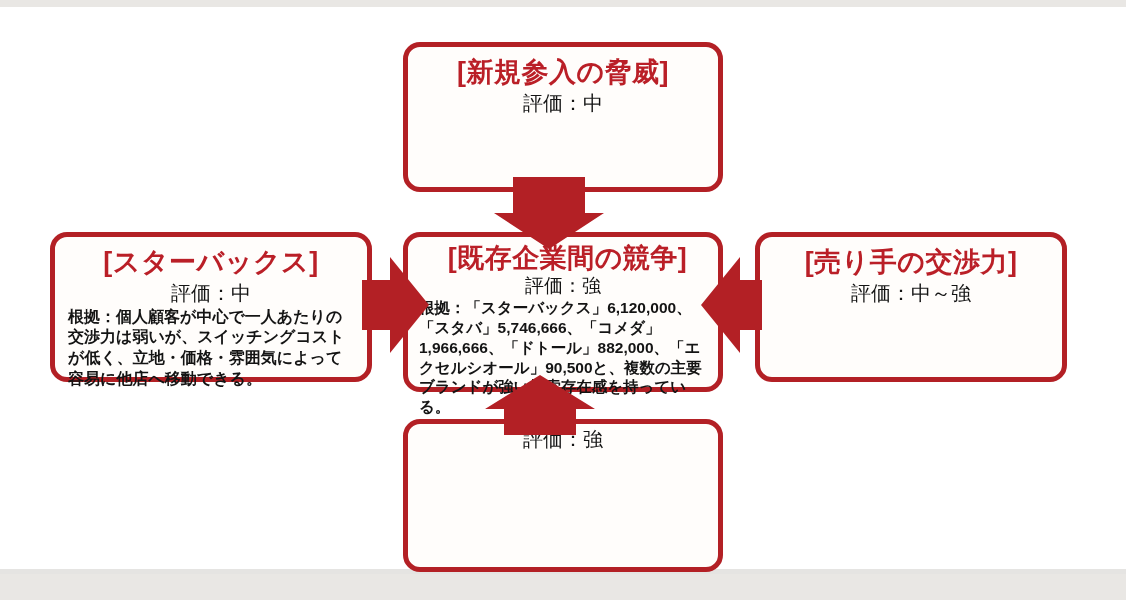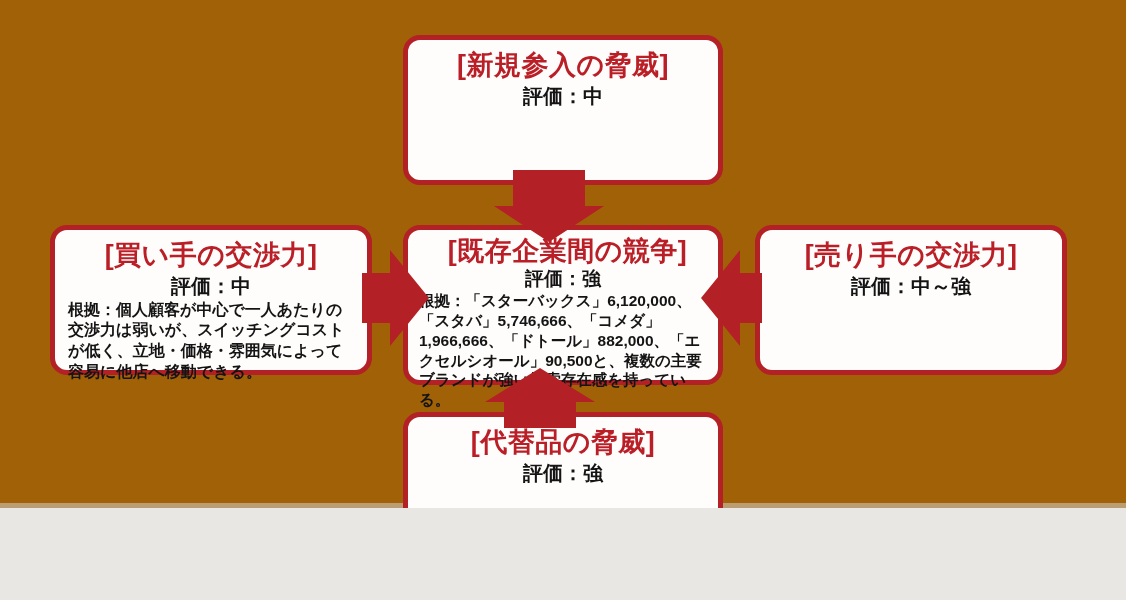--- a/index.html
+++ b/index.html
@@ -4,24 +4,24 @@
 <style>
   html, body {
     margin: 0;
     padding: 0;
     background: #e9e7e4;
     font-family: "Liberation Sans", "DejaVu Sans", sans-serif;
   }
   #stage {
     position: relative;
     width: 1126px;
-    height: 508px;
-    background: #a16207;
+    height: 567px;
+    background: #ffffff;
     overflow: hidden;
-    margin: 0 auto;
+    margin: 7px auto;
   }
   .force-box {
     position: absolute;
     box-sizing: border-box;
     background: #fffdfb;
     border: 5px solid #b32025;
     border-radius: 17px;
     z-index: 1;
   }
   .force-title {
@@ -29,21 +29,21 @@
     font-weight: bold;
     text-align: center;
     font-size: 27px;
     line-height: 1.1;
     margin-top: 11px;
     letter-spacing: 0.5px;
     white-space: nowrap;
   }
   .force-rating {
     color: #141414;
-    font-weight: bold;
+    font-weight: normal;
     text-align: center;
     font-size: 20px;
     line-height: 1.2;
     margin-top: 3px;
   }
   .force-rationale {
     color: #141414;
     font-weight: bold;
     font-size: 16px;
     line-height: 1.3;
@@ -83,38 +83,37 @@
 <div id="stage">
 
   <div id="bottom-edge-strip"></div>
 
   <div class="force-box" id="box-new-entrants">
     <div class="force-title">[新規参入の脅威]</div>
     <div class="force-rating">評価：中</div>
   </div>
 
   <div class="force-box" id="box-buyers">
-    <div class="force-title">[買い手の交渉力]</div>
+    <div class="force-title">[スターバックス]</div>
     <div class="force-rating">評価：中</div>
     <div class="force-rationale">根拠：個人顧客が中心で一人あたりの交渉力は弱いが、スイッチングコストが低く、立地・価格・雰囲気によって容易に他店へ移動できる。</div>
   </div>
 
   <div class="force-box" id="box-rivalry">
     <div class="force-title">[既存企業間の競争]</div>
     <div class="force-rating">評価：強</div>
     <div class="force-rationale">根拠：「スターバックス」6,120,000、「スタバ」5,746,666、「コメダ」1,966,666、「ドトール」882,000、「エクセルシオール」90,500と、複数の主要ブランドが強い検索存在感を持っている。</div>
   </div>
 
   <div class="force-box" id="box-suppliers">
     <div class="force-title">[売り手の交渉力]</div>
     <div class="force-rating">評価：中～強</div>
   </div>
 
   <div class="force-box" id="box-substitutes">
-    <div class="force-title">[代替品の脅威]</div>
     <div class="force-rating">評価：強</div>
   </div>
 
   <svg id="arrow-layer" viewBox="0 0 1126 600" aria-hidden="true">
 
     <polygon points="513,170 585,170 585,206 604,206 549,242 494,206 513,206" fill="#b32025"></polygon>
 
     <polygon points="540,368 595,402 576,402 576,428 504,428 504,402 485,402" fill="#b32025"></polygon>
 
     <polygon points="362,273 390,273 390,250 429,298 390,346 390,323 362,323" fill="#b32025"></polygon>

